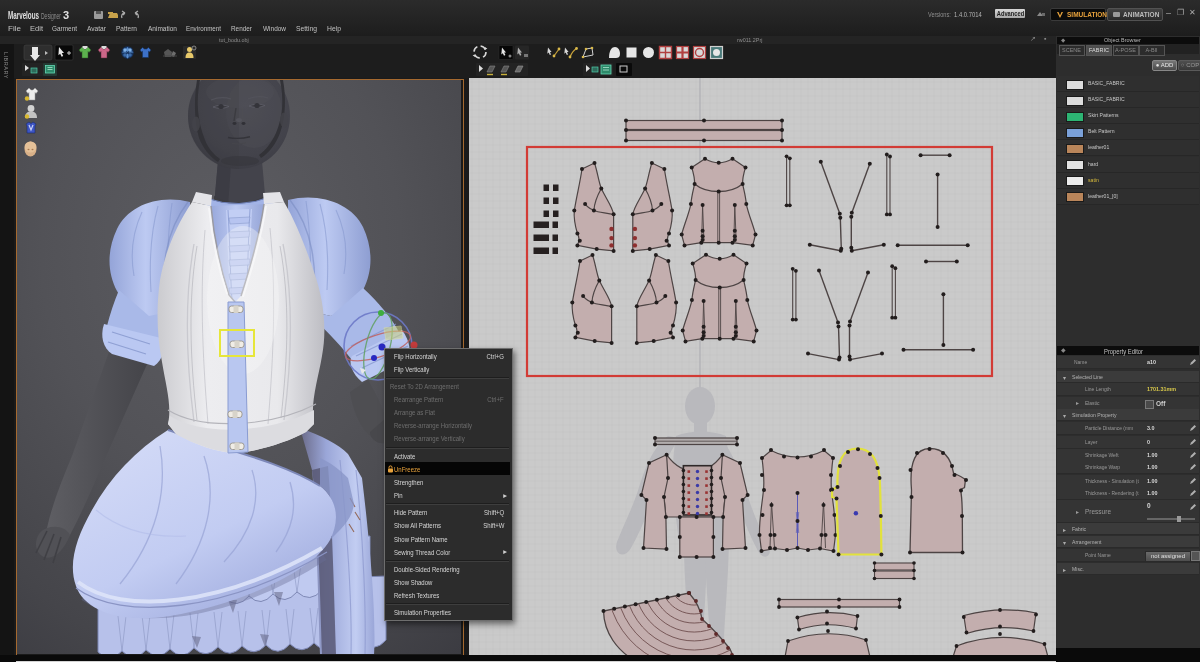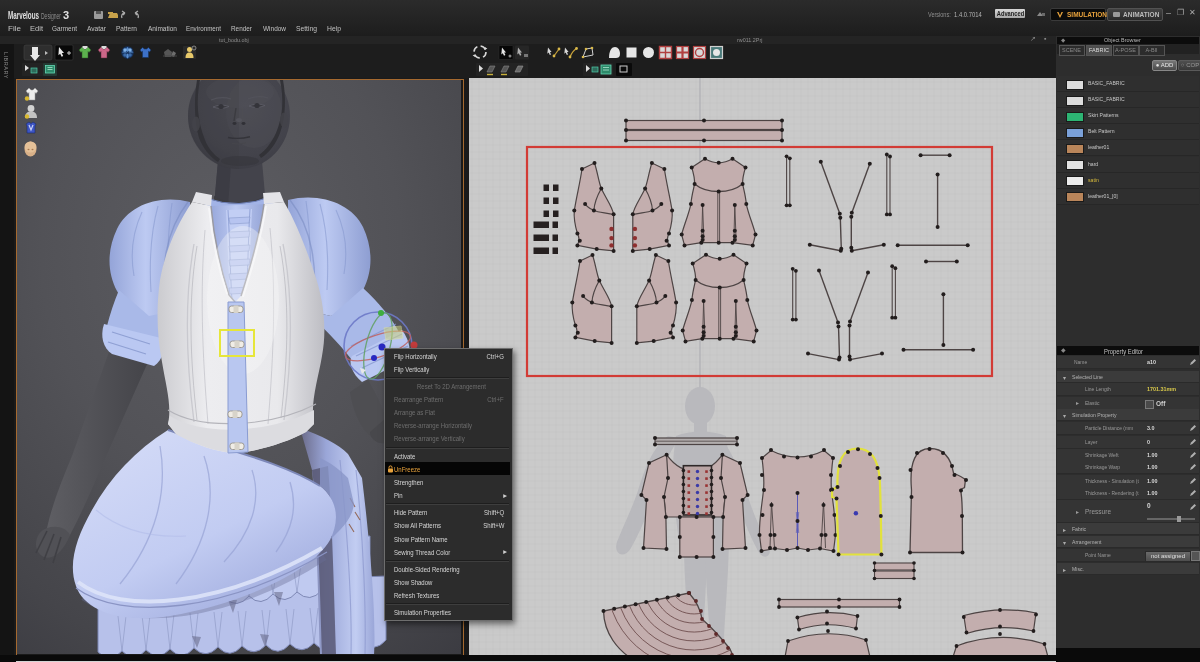--- a/index.html
+++ b/index.html
@@ -1004,21 +1004,21 @@
     </svg>
     <div class="abs" style="left:384px;top:348px;width:127px;height:271px;background:#2c2c2c;border:1px solid #6e6e6e;box-shadow:2px 3px 6px rgba(0,0,0,0.5);"></div>
     <div class="abs" style="left:385px;top:349.0px;width:125px;height:13.15px;">
       <div style="position:absolute;left:9px;top:2.6px;font-size:7.5px;color:#d6d6d6;white-space:nowrap;transform:scaleX(0.8);transform-origin:0 0;">Flip Horizontally</div>
       <div style="position:absolute;right:6px;top:2.6px;font-size:7.5px;color:#d6d6d6;transform:scaleX(0.8);transform-origin:100% 0;">Ctrl+G</div>
     </div>
     <div class="abs" style="left:385px;top:362.15px;width:125px;height:13.15px;">
       <div style="position:absolute;left:9px;top:2.6px;font-size:7.5px;color:#d6d6d6;white-space:nowrap;transform:scaleX(0.8);transform-origin:0 0;">Flip Vertically</div>
     </div>
     <div class="abs" style="left:386px;top:376.79999999999995px;width:123px;height:1px;background:#1e1e1e;border-bottom:1px solid #3e3e3e;"></div>
-    <div class="abs" style="left:408px;top:379.29999999999995px;width:125px;height:13.15px;text-align:center;">
+    <div class="abs" style="left:381px;top:379.29999999999995px;width:125px;height:13.15px;text-align:center;">
       <div style="position:absolute;left:9px;top:2.6px;font-size:7.5px;color:#6e6e6e;white-space:nowrap;transform:scaleX(0.8);transform-origin:0 0;">Reset To 2D Arrangement</div>
     </div>
     <div class="abs" style="left:385px;top:392.44999999999993px;width:125px;height:13.15px;">
       <div style="position:absolute;left:9px;top:2.6px;font-size:7.5px;color:#6e6e6e;white-space:nowrap;transform:scaleX(0.8);transform-origin:0 0;">Rearrange Pattern</div>
       <div style="position:absolute;right:6px;top:2.6px;font-size:7.5px;color:#6e6e6e;transform:scaleX(0.8);transform-origin:100% 0;">Ctrl+F</div>
     </div>
     <div class="abs" style="left:385px;top:405.5999999999999px;width:125px;height:13.15px;">
       <div style="position:absolute;left:9px;top:2.6px;font-size:7.5px;color:#6e6e6e;white-space:nowrap;transform:scaleX(0.8);transform-origin:0 0;">Arrange as Flat</div>
     </div>
     <div class="abs" style="left:385px;top:418.7499999999999px;width:125px;height:13.15px;">

